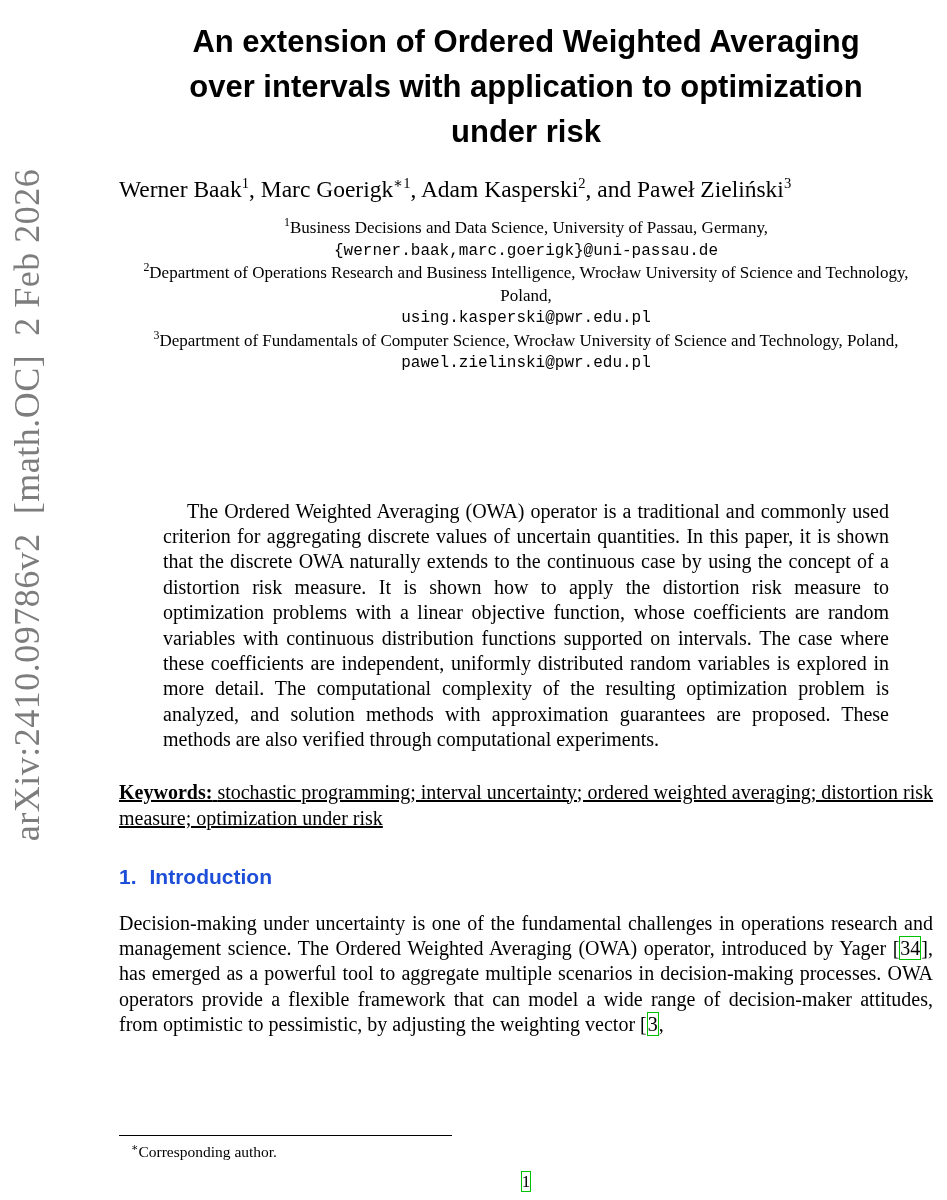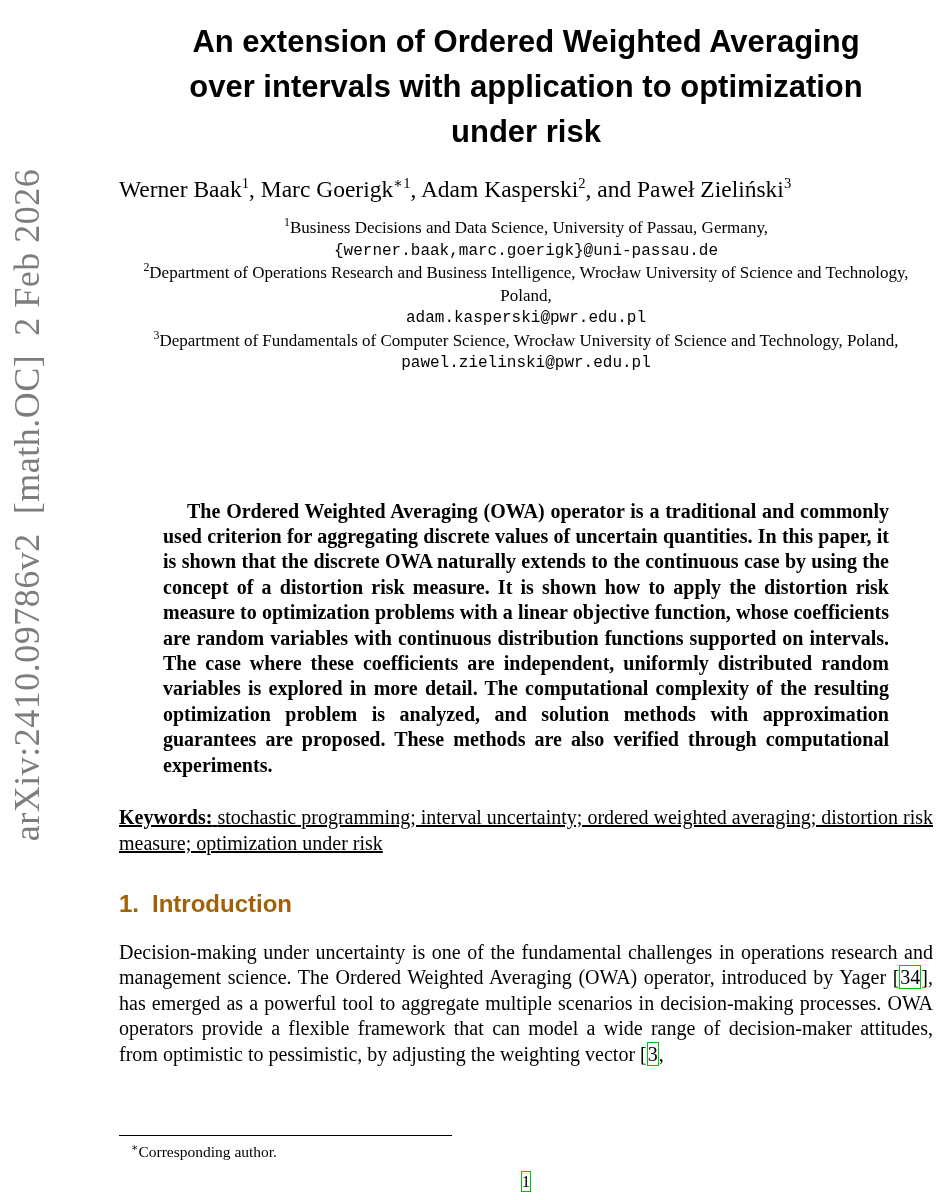--- a/index.html
+++ b/index.html
@@ -65,39 +65,38 @@
     font-size: 16px;
   }
 
   .abstract {
     margin: 124px 44px 0 44px;
     text-align: justify;
     text-indent: 24px;
     font-size: 20px;
     line-height: 25.4px;
     hyphens: auto;
-    font-weight: bold;
   }
 
   .keywords {
     margin: 26px 0 0 0;
     text-align: justify;
     font-size: 20px;
     line-height: 26px;
     hyphens: auto;
     text-decoration: underline;
   }
   .kw-label { font-weight: bold; }
 
   .section-heading {
     margin: 34px 0 0 0;
     font-family: "Liberation Sans", "DejaVu Sans", sans-serif;
     font-weight: bold;
-    font-size: 24px;
-    color: #a16207;
+    font-size: 21px;
+    color: #1d4ed8;
   }
   .sec-title { margin-left: 13px; }
 
   .body-text {
     margin: 22px 0 0 0;
     text-align: justify;
     font-size: 20px;
     line-height: 25.4px;
     hyphens: auto;
   }
@@ -151,21 +150,21 @@
 
     <div class="authors"><span><span>Werner Baak</span><sup>1</sup><span>, </span></span><span><span>Marc Goerigk</span><sup>∗1</sup><span>, </span></span><span><span>Adam Kasperski</span><sup>2</sup><span>, and </span></span><span><span>Paweł Zieliński</span><sup>3</sup></span></div>
 
     <div class="affils">
       <div class="affil">
         <div class="affil-text"><sup>1</sup><span>Business Decisions and Data Science, University of Passau, Germany,</span></div>
         <div class="affil-email">{werner.baak,marc.goerigk}@uni-passau.de</div>
       </div>
       <div class="affil">
         <div class="affil-text"><sup>2</sup><span>Department of Operations Research and Business Intelligence, Wrocław University of Science and Technology, Poland,</span></div>
-        <div class="affil-email">adam.kasperski@pwr.edu.pl</div>
+        <div class="affil-email">using.kasperski@pwr.edu.pl</div>
       </div>
       <div class="affil">
         <div class="affil-text"><sup>3</sup><span>Department of Fundamentals of Computer Science, Wrocław University of Science and Technology, Poland,</span></div>
         <div class="affil-email">pawel.zielinski@pwr.edu.pl</div>
       </div>
     </div>
 
     <p class="abstract">The Ordered Weighted Averaging (OWA) operator is a traditional and commonly used criterion for aggregating discrete values of uncertain quantities. In this paper, it is shown that the discrete OWA naturally extends to the continuous case by using the concept of a distortion risk measure. It is shown how to apply the distortion risk measure to optimization problems with a linear objective function, whose coefficients are random variables with continuous distribution functions supported on intervals. The case where these coefficients are independent, uniformly distributed random variables is explored in more detail. The computational complexity of the resulting optimization problem is analyzed, and solution methods with approximation guarantees are proposed. These methods are also verified through computational experiments.</p>
 
     <p class="keywords"><span class="kw-label">Keywords:</span> <span>stochastic programming; interval uncertainty; ordered weighted averaging; distortion risk measure; optimization under risk</span></p>

